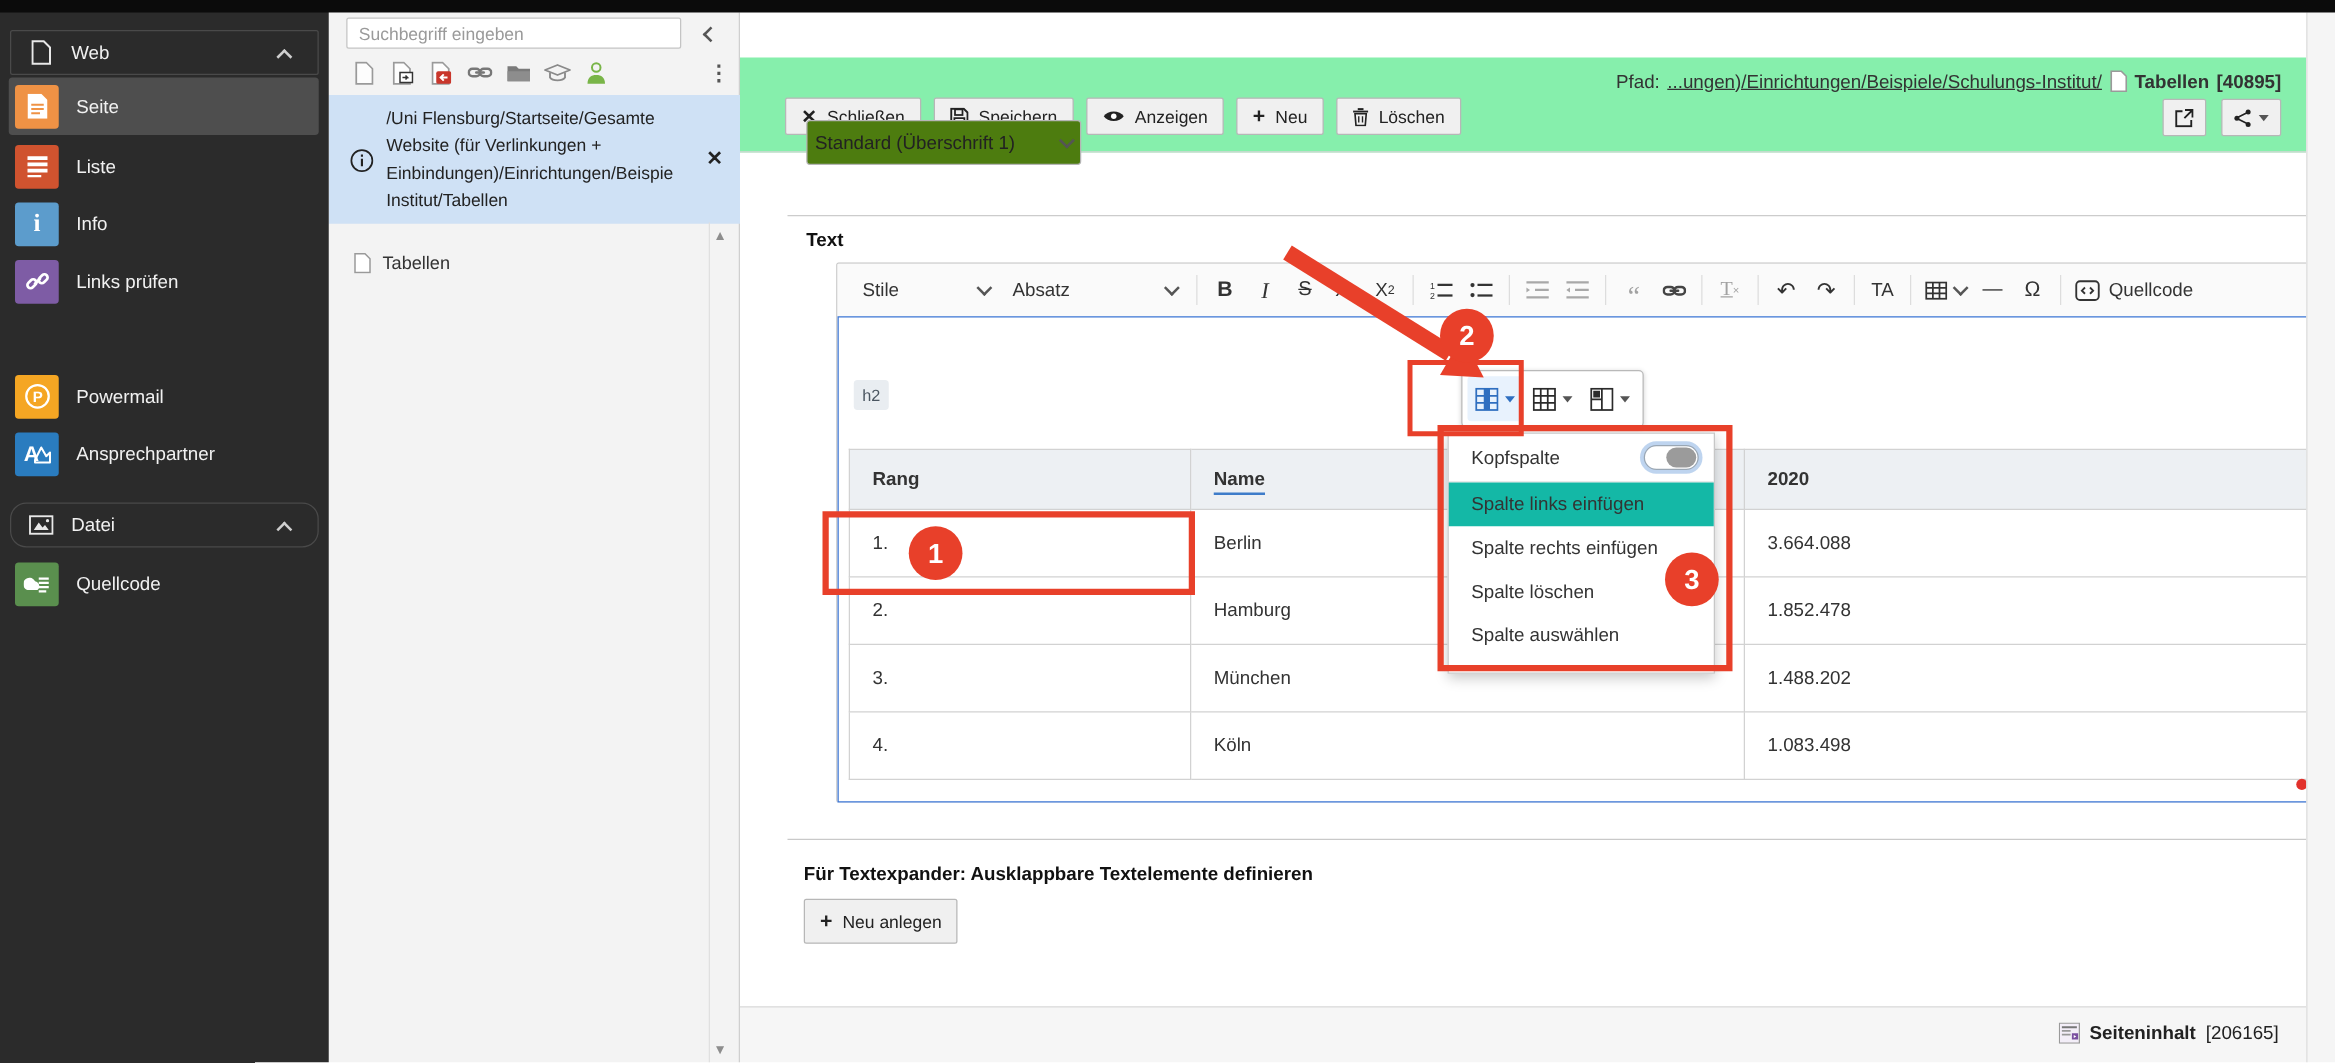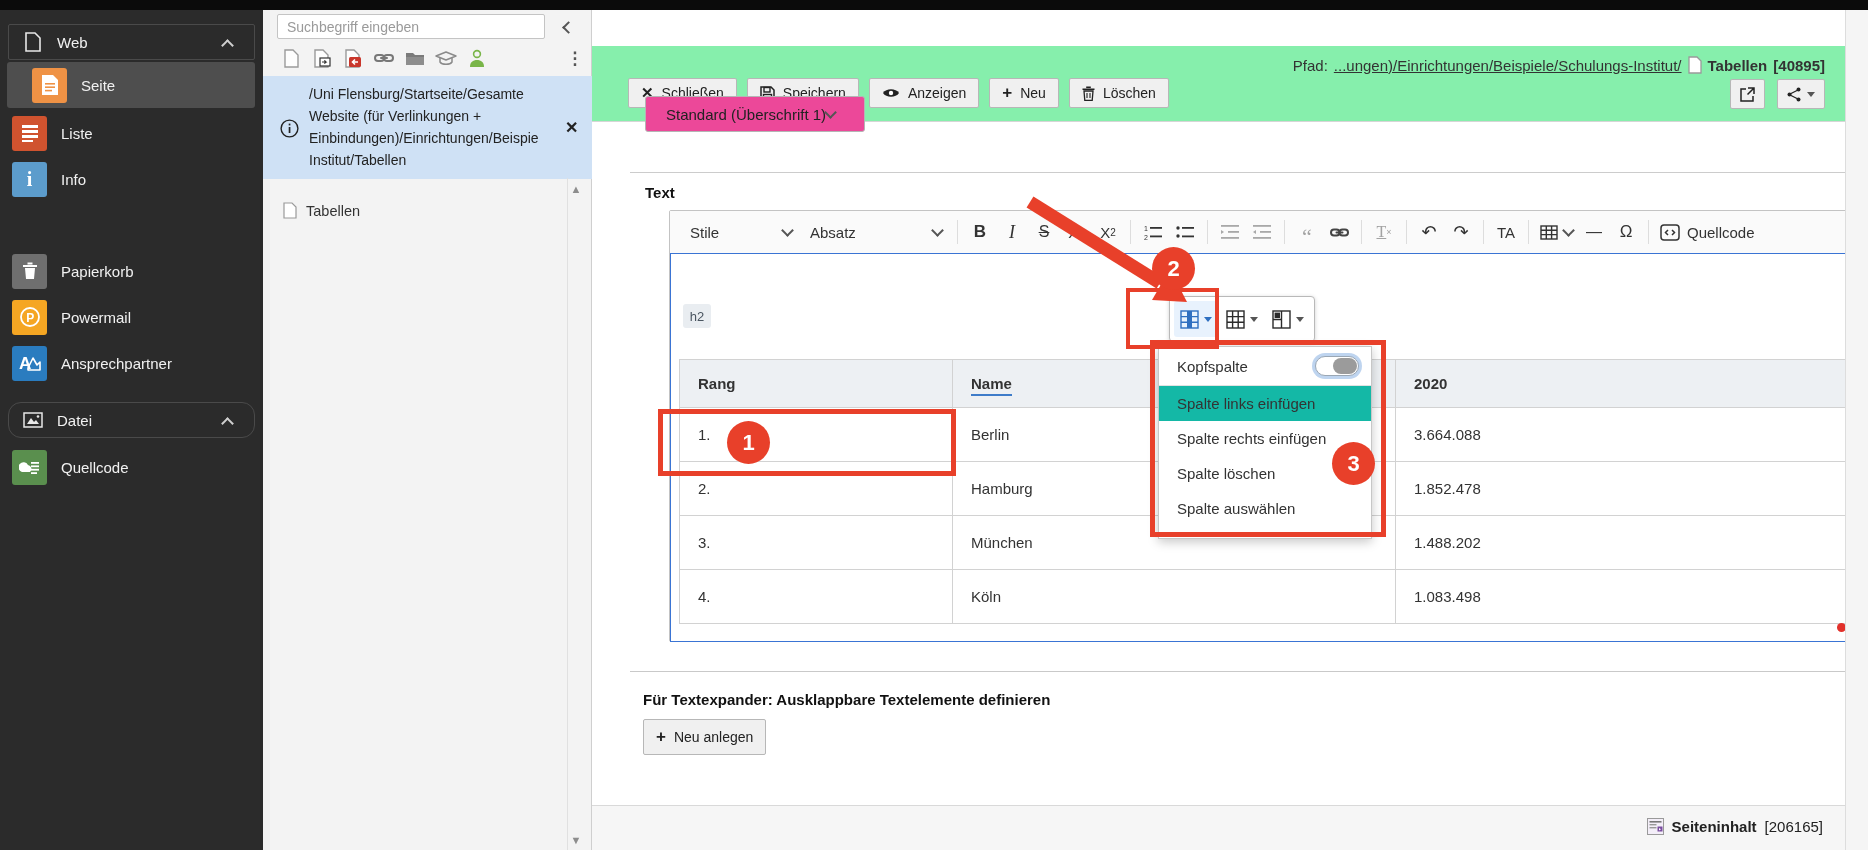--- a/index.html
+++ b/index.html
@@ -46,22 +46,22 @@
   #dh-path { position:absolute; right:20px; top:8px; height:22px; display:flex; align-items:center; gap:6px; font-size:15px; color:#333; white-space:nowrap; }
   #dh-path a { color:#333; text-decoration:underline; cursor:pointer; }
   #dh-title { font-weight:bold; }
   .btn { height:30px; background:#f0f0f0; border:1px solid #b7b7b7; border-radius:2px; display:inline-flex; align-items:center; gap:8px;
          padding:0 12px; font-size:14px; color:#222; font-family:"Liberation Sans",sans-serif; cursor:pointer; }
   #dh-buttons { position:absolute; left:36px; top:32px; display:flex; gap:10px; }
   #dh-right { position:absolute; right:20px; top:33px; display:flex; gap:12px; }
   .btn.icon-only { padding:0 9px; }
   .xmark { font-weight:bold; font-size:15px; }
 
-  #typeselect { position:absolute; left:53px; top:86px; width:220px; height:36px; background:#ec4899; border:1px solid #b5b5b5; border-radius:3px;
-                display:flex; align-items:center; padding:0 20px; font-size:15px; color:#222; cursor:pointer; }
+  #typeselect { position:absolute; left:53px; top:86px; width:220px; height:36px; background:#4d7c0f; border:1px solid #b5b5b5; border-radius:3px;
+                display:flex; align-items:center; justify-content:space-between; padding:0 6px; font-size:15px; color:#222; cursor:pointer; }
   #text-divider { position:absolute; left:38px; top:162px; width:1215px; height:1px; background:#ccc; }
   #text-label { position:absolute; left:53px; top:174px; font-size:15px; font-weight:bold; color:#111; }
 
   
   #rte { position:absolute; left:53px; top:200px; width:1190px; height:432px; border:1px solid #c3c3c3; border-radius:2px; background:#fff;margin-left:24px; }
   #rte-toolbar { position:absolute; left:0; top:0; width:100%; height:42px; background:#fafafa; display:flex; align-items:center; padding:0 12px; gap:2px; }
   .tb-item { height:28px; min-width:30px; display:flex; align-items:center; justify-content:center; color:#333; font-size:15px; border-radius:2px; cursor:pointer; padding:0 4px; }
   .tb-item.dis { color:#a2a2a2; }
   .tb-sep { width:1px; height:24px; background:#ddd; margin:0 5px; }
   .tb-select { display:flex; align-items:center; justify-content:space-between; padding:0 8px; cursor:pointer; }
@@ -121,21 +121,21 @@
   <div class="sb-header" style="top:24px;">
     <span class="sb-hicon">
       <svg width="16" height="20" viewBox="0 0 16 20">
           <path d="M1 1h9l5 5v13H1z" fill="none" stroke="#e8e8e8" stroke-width="1.6"></path>
         </svg>
     </span>
     <span>Web</span>
     <span class="chev up"></span>
   </div>
 
-  <div class="sb-item selected" style="top:62px;padding-left:20px;">
+  <div class="sb-item selected" style="top:62px;">
     <span class="sb-icon" style="background:#ef9245;">
       <svg width="16" height="20" viewBox="0 0 16 20">
           <path d="M0 0h11l5 5v15H0z" fill="#fff"></path>
           <rect x="3" y="8" width="10" height="1.6" fill="#ef9245"></rect>
           <rect x="3" y="11.4" width="10" height="1.6" fill="#ef9245"></rect>
           <rect x="3" y="14.8" width="7" height="1.6" fill="#ef9245"></rect>
         </svg>
     </span>
     <span>Seite</span>
   </div>
@@ -152,31 +152,33 @@
     <span>Liste</span>
   </div>
 
   <div class="sb-item" style="top:156px;">
     <span class="sb-icon" style="background:#5c9ccc;">
       <span style="color:#fff;font-weight:bold;font-size:20px;font-family:'Liberation Serif',serif;">i</span>
     </span>
     <span>Info</span>
   </div>
 
-
-  <div class="sb-item" style="top:248px;">
-    <span class="sb-icon" style="background:#6f6f6f;">
-      <svg width="16" height="18" viewBox="0 0 16 18">
-          <rect x="1" y="3" width="14" height="2" fill="#fff"></rect>
-          <rect x="5.5" y="0.5" width="5" height="2" fill="#fff"></rect>
-          <path d="M3 6h10l-1 11H4z" fill="#fff"></path>
-        </svg>
-    </span>
-    <span>Papierkorb</span>
-  </div>
+  <div class="sb-item" style="top:202px;">
+    <span class="sb-icon" style="background:#7e5ca5;">
+      <svg width="20" height="20" viewBox="0 0 20 20">
+          <g stroke="#fff" stroke-width="2.2" fill="none" stroke-linecap="round">
+            <path d="M8 12 L12 8"></path>
+            <rect x="1.5" y="9.5" width="8" height="5" rx="2.5" transform="rotate(-45 5.5 12)"></rect>
+            <rect x="10.5" y="5.5" width="8" height="5" rx="2.5" transform="rotate(-45 14.5 8)"></rect>
+          </g>
+        </svg>
+    </span>
+    <span>Links prüfen</span>
+  </div>
+
 
   <div class="sb-item" style="top:294px;">
     <span class="sb-icon" style="background:#f5a623;">
       <svg width="22" height="22" viewBox="0 0 22 22">
           <circle cx="11" cy="11" r="9" fill="none" stroke="#fff" stroke-width="1.8"></circle>
           <text x="7.2" y="15.5" font-size="12" font-weight="bold" fill="#fff" font-family="Liberation Sans,sans-serif">P</text>
         </svg>
     </span>
     <span>Powermail</span>
   </div>

